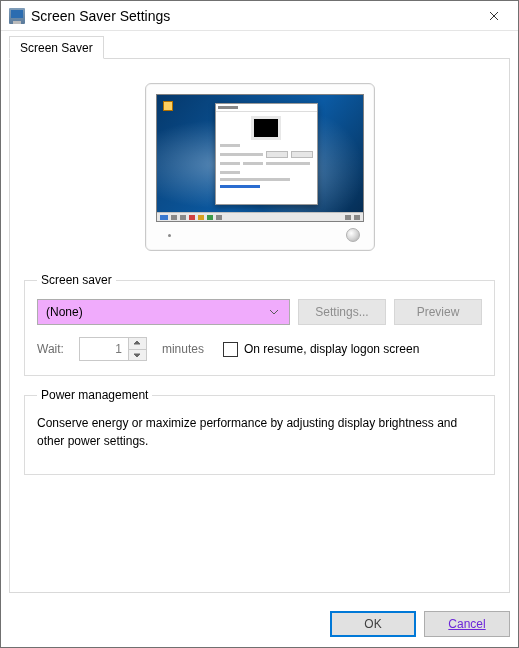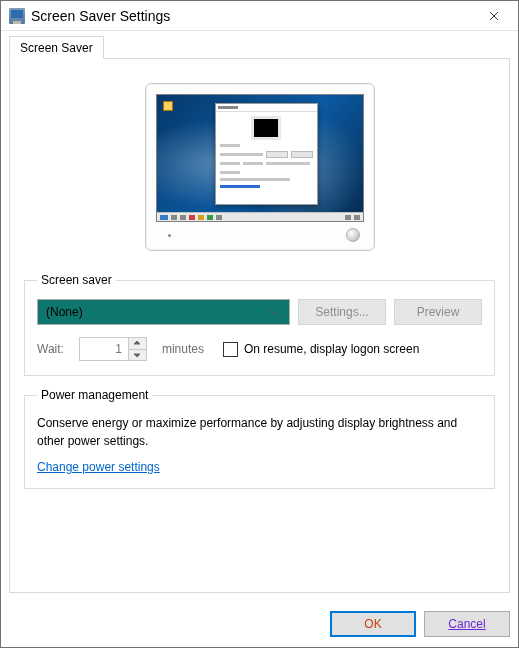--- a/index.html
+++ b/index.html
@@ -166,21 +166,21 @@
     padding:0 4px; font-size:12px; color:#000;
   }
 
   .row1{
     display:flex; gap:8px; align-items:stretch; margin-bottom:12px;
   }
   .dropdown{
     flex:1;
     height:26px;
     border:1px solid #adadad;
-    background:#0f766e;
+    background:#f0abfc;
     display:flex; align-items:center;
     padding:0 6px 0 8px;
     font-size:12px;
     position:relative;
   }
   .dropdown .dd-text{ flex:1; color:#000;}
   .dropdown .chev{
     width:18px; display:flex; justify-content:center; align-items:center;
   }
   .dropdown .chev svg path{ stroke:#5b5b5b; stroke-width:1; fill:none;}
@@ -224,21 +224,21 @@
 
   .pm-text{ font-size:12px; color:#000; line-height:1.5; margin-bottom:10px;}
   .link{
     color:#0066cc; text-decoration:underline; font-size:12px;
   }
 
   .buttonbar{
     display:flex; justify-content:flex-end; gap:8px;
     padding: 10px 8px 10px 8px;
   }
-  .buttonbar .btn{ min-width:86px; height:26px; background:#e1e1e1; border:1px solid #adadad; color:#c2410c;}
+  .buttonbar .btn{ min-width:86px; height:26px; background:#e1e1e1; border:1px solid #adadad; color:#404040;}
   .buttonbar .btn.default{ border:2px solid #0078d7; padding:0 11px;}
   .buttonbar .btn.dim{ color:#6d28d9;text-decoration:underline;}
 </style>
 </head>
 <body>
 
 <div class="titlebar">
   <div class="app-icon"></div>
   <div class="title">Screen Saver Settings</div>
   <div class="close">
@@ -337,21 +337,20 @@
         <label class="cbwrap">
           <span class="cb"></span>
           <span>On resume, display logon screen</span>
         </label>
       </div>
     </fieldset>
 
     <fieldset class="group" style="margin-bottom:0">
       <legend>Power management</legend>
       <div class="pm-text">Conserve energy or maximize performance by adjusting display brightness and other power settings.</div>
-      <a href="#" class="link">Change power settings</a>
     </fieldset>
 
   </div>
 </div>
 
 <div class="buttonbar">
   <div class="btn default">OK</div>
   <div class="btn dim">Cancel</div>
 </div>
 

